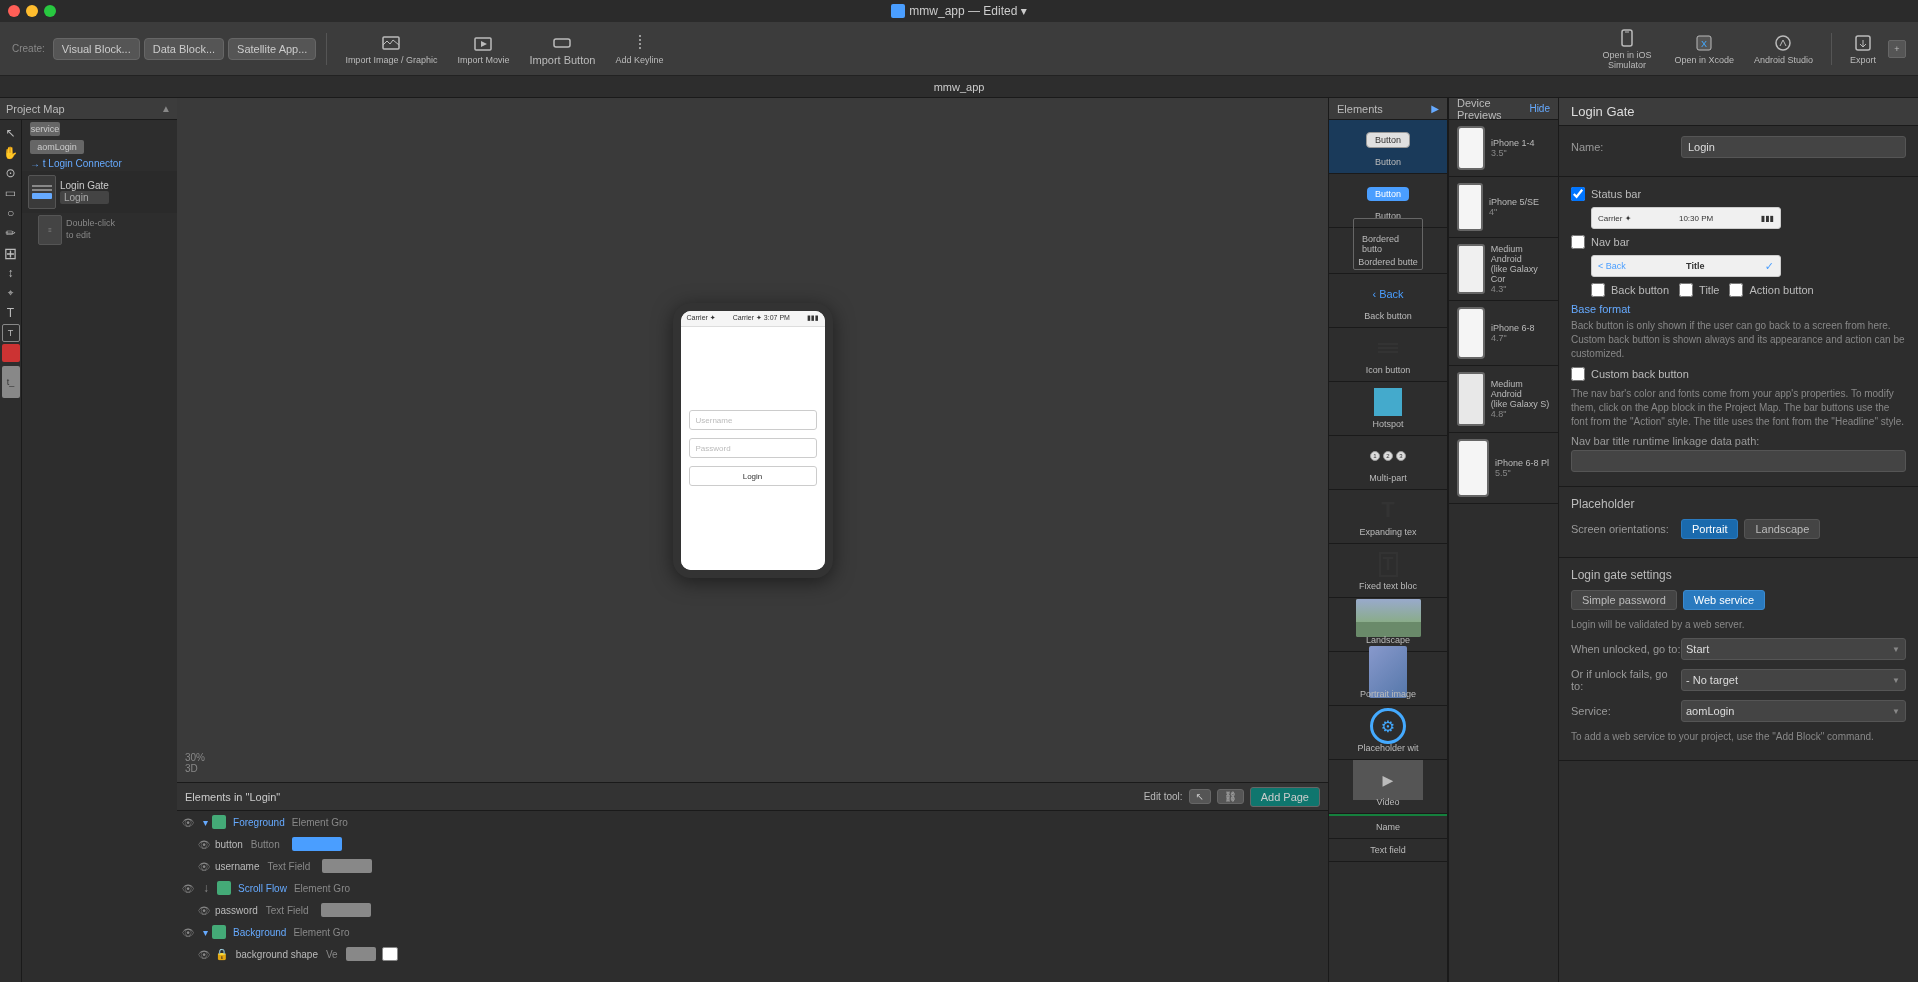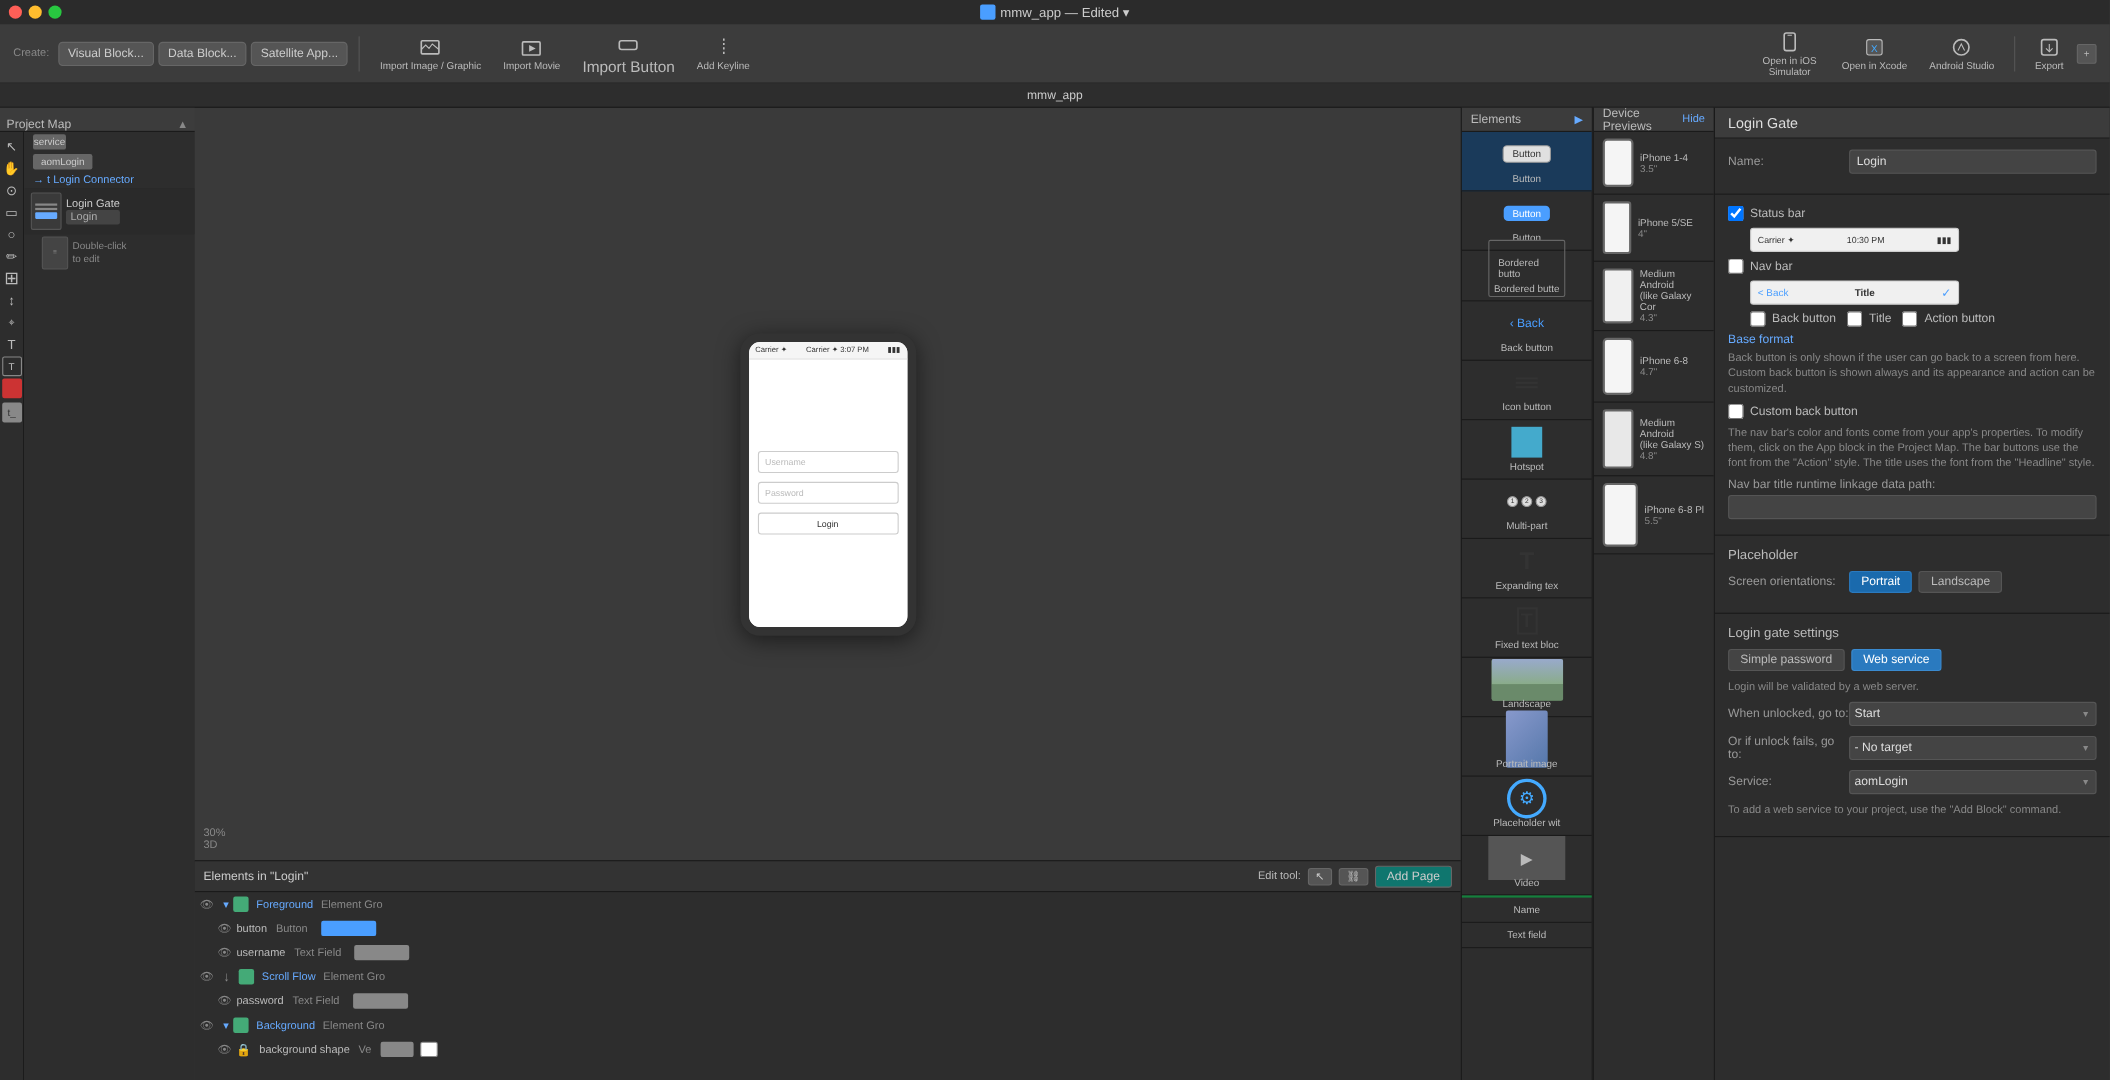--- a/index.html
+++ b/index.html
@@ -92,21 +92,21 @@
     .props-select { flex: 1; height: 22px; background: #444; border: 1px solid #555; border-radius: 3px; padding: 0 4px; font-size: 11px; color: #ddd; }
     .props-select-with-arrow { position: relative; flex: 1; }
     .props-select-with-arrow select { width: 100%; appearance: none; }
     .props-select-with-arrow::after { content: '▼'; position: absolute; right: 6px; top: 50%; transform: translateY(-50%); font-size: 8px; color: #888; pointer-events: none; }
     .runtime-path-input { width: 100%; height: 22px; background: #444; border: 1px solid #555; border-radius: 3px; padding: 0 6px; font-size: 11px; color: #ddd; }
     .add-page-btn { background: #0f766e; border: 1px solid #666; border-radius: 3px; padding: 3px 10px; font-size: 11px; color: #ccc; cursor: pointer; }
 
     .canvas-wrapper { display: flex; flex-direction: column; flex: 1; }
     .canvas-top { flex: 1; display: flex; align-items: center; justify-content: center; position: relative; }
     .zoom-3d { position: absolute; bottom: 8px; left: 8px; display: flex; flex-direction: column; }
-    .project-map-header { height: 22px; background: #3c3c3c; display: flex; align-items: flex-end; justify-content: space-between; padding: 0 6px; border-bottom: 1px solid #1a1a1a; font-size: 11px; color: #bbb; }
+    .project-map-header { height: 22px; background: #3c3c3c; display: flex; align-items: center; justify-content: space-between; padding: 0 6px; border-bottom: 1px solid #1a1a1a; font-size: 11px; color: #bbb; }
     .collapse-btn { font-size: 10px; color: #888; cursor: pointer; }
 
     .project-node { display: flex; align-items: center; gap: 4px; padding: 2px 8px; font-size: 10px; color: #ccc; cursor: pointer; }
   </style>
 </head>
 <body>
 
 <div class="title-bar">
   <div class="title-bar-buttons">
     <div class="tb-btn tb-close"></div>
@@ -136,21 +136,21 @@
     <svg viewBox="0 0 20 20" fill="none">
         <rect x="2" y="5" width="16" height="12" rx="1" stroke="#bbb" stroke-width="1.5"></rect>
         <polygon points="8,8 14,11 8,14" fill="#bbb"></polygon>
       </svg>
     <span style="font-size:9px;">Import Movie</span>
   </button>
   <button class="toolbar-icon-btn">
     <svg viewBox="0 0 20 20" fill="none">
         <rect x="2" y="7" width="16" height="8" rx="2" stroke="#bbb" stroke-width="1.5"></rect>
       </svg>
-    <span style="font-size:14px;">Import Button</span>
+    <span style="font-size:11px;">Import Button</span>
   </button>
   <button class="toolbar-icon-btn">
     <svg viewBox="0 0 20 20" fill="none">
         <line x1="10" y1="2" x2="10" y2="18" stroke="#bbb" stroke-width="1.5" stroke-dasharray="2,2"></line>
       </svg>
     <span style="font-size:9px;">Add Keyline</span>
   </button>
   <div style="flex:1"></div>
   <button class="toolbar-icon-btn">
     <svg viewBox="0 0 20 20" fill="none">
@@ -203,21 +203,21 @@
         <div class="tool-btn">⊙</div>
         <div class="tool-btn">▭</div>
         <div class="tool-btn">○</div>
         <div class="tool-btn">✏</div>
         <div class="tool-btn" style="font-size:16px;">⊞</div>
         <div class="tool-btn">↕</div>
         <div class="tool-btn" style="font-size:10px;">⌖</div>
         <div class="tool-btn">T</div>
         <div class="tool-btn" style="border:1px solid #888;font-size:9px;">T</div>
         <div style="width:18px;height:18px;background:#cc3333;border-radius:2px;"></div>
-        <div style="width:18px;height:18px;background:#888;border-radius:2px;margin-top:2px;display:flex;align-items:center;justify-content:center;font-size:9px;color:#333">t_</div>
+        <div style="width:18px;height:32px;background:#888;border-radius:2px;margin-top:2px;display:flex;align-items:center;justify-content:center;font-size:9px;color:#333">t_</div>
       </div>
 
       <div style="flex:1;overflow-y:auto;background:#2d2d2d;">
         <div class="project-node">
           <span style="width:30px;height:14px;background:#666;border-radius:2px;font-size:9px;color:#ccc;display:flex;align-items:center;justify-content:center;">service</span>
         </div>
         <div class="project-node">
           <span style="width:54px;height:14px;background:#666;border-radius:2px;font-size:9px;color:#ccc;display:flex;align-items:center;justify-content:center;">aomLogin</span>
         </div>
         <div style="padding:2px 8px;font-size:10px;color:#6af;">→ t Login Connector</div>

